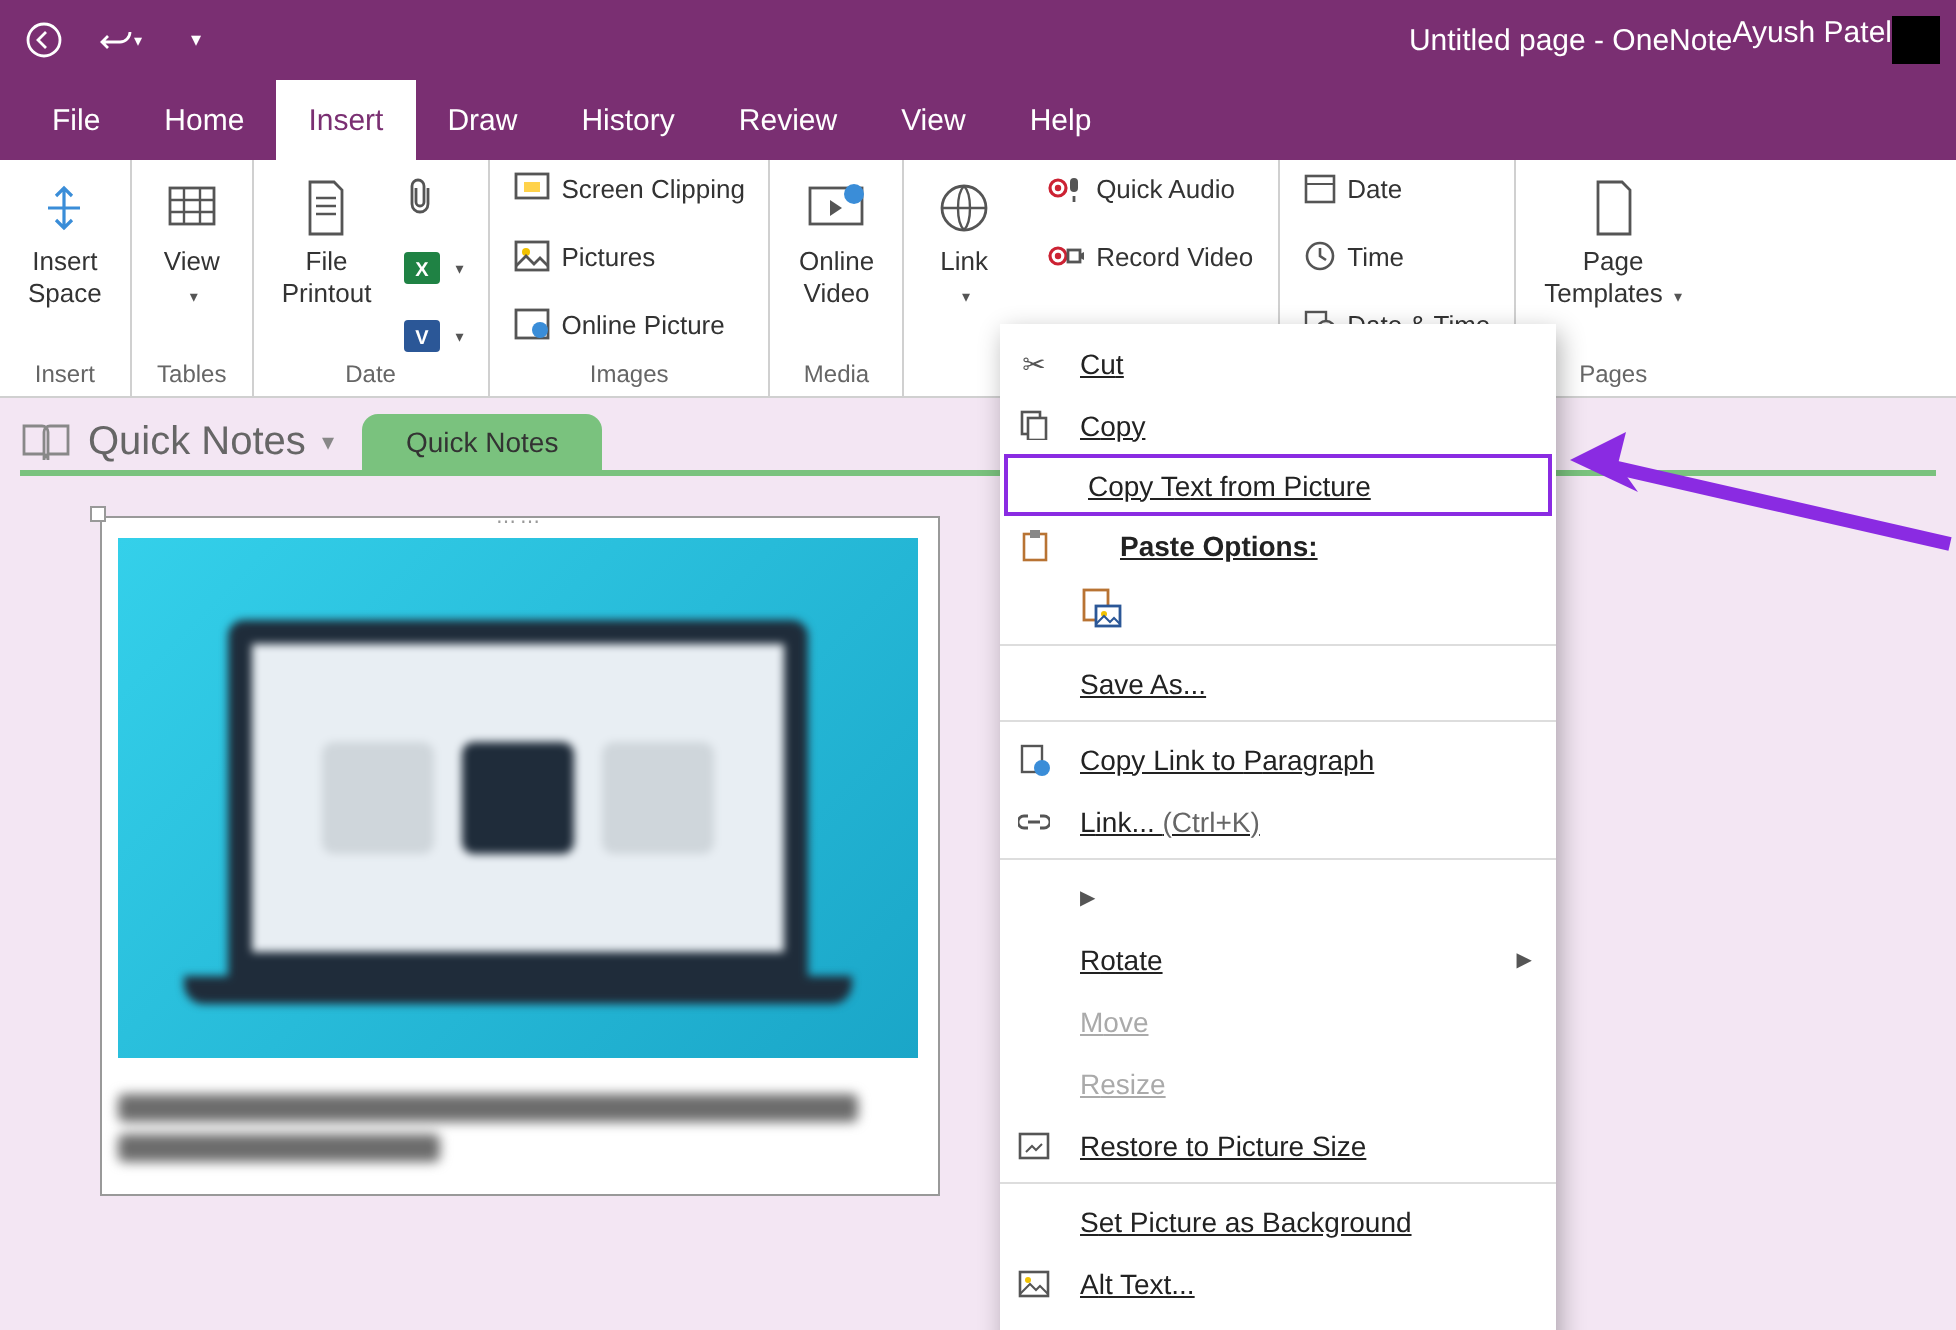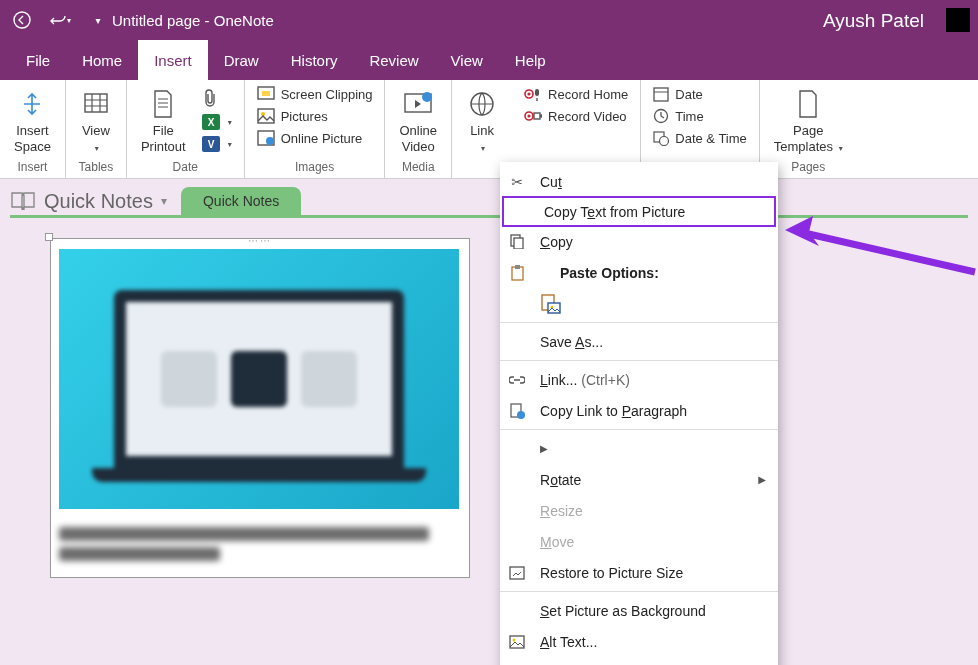--- a/index.html
+++ b/index.html
@@ -3,39 +3,39 @@
 <meta charset="utf-8">
 <style>
   * { box-sizing: border-box; margin: 0; padding: 0; font-family: "Segoe UI", Arial, sans-serif; }
   body { width: 978px; height: 665px; background: #f3e6f3; overflow: hidden; position: relative; }
 
   
   .titlebar { height: 40px; background: #7a2f72; color: #fff; display: flex; align-items: center; padding: 0 8px; }
   .tb-left { display: flex; align-items: center; gap: 10px; }
   .tb-icon { width: 28px; height: 28px; display: flex; align-items: center; justify-content: center; color: #fff; }
   .tb-chev { font-size: 8px; margin-left: -2px; }
-  .tb-center { flex: 1; text-align: left; font-size: 15px; }
-  .tb-right { display: flex; align-items: flex-end; gap: 22px; font-size: 19px; }
+  .tb-center { flex: 1; text-align: right; font-size: 15px; }
+  .tb-right { display: flex; align-items: flex-start; gap: 0; font-size: 15px; }
   .tb-avatar { width: 24px; height: 24px; background: #000; }
 
   
   .menubar { height: 40px; background: #7a2f72; display: flex; align-items: stretch; padding-left: 10px; }
   .menu-tab { color: #fff; font-size: 15px; padding: 0 16px; display: flex; align-items: center; cursor: pointer; }
   .menu-tab.active { background: #fff; color: #7a2f72; }
 
   
   .ribbon { background: #fff; border-bottom: 1px solid #d0d0d0; display: flex; }
   .rgroup { border-right: 1px solid #d0d0d0; padding: 4px 8px 2px; display: flex; flex-direction: column; align-items: center; }
   .rgroup-body { display: flex; align-items: flex-start; gap: 6px; flex: 1; }
   .rgroup-label { font-size: 12px; color: #666; text-align: center; padding: 2px 0; width: 100%; }
   .rbtn-big { display: flex; flex-direction: column; align-items: center; justify-content: flex-start; padding: 4px 6px; cursor: pointer; }
   .rbtn-big .ricon { width: 32px; height: 32px; display: flex; align-items: center; justify-content: center; }
   .rbtn-big .rlabel { font-size: 13px; color: #333; text-align: center; line-height: 1.2; margin-top: 3px; }
   .rbtn-sm { display: flex; align-items: center; gap: 6px; padding: 2px 4px; font-size: 13px; color: #333; cursor: pointer; white-space: nowrap; }
-  .rstack { display: flex; flex-direction: column; gap: 2px; }
+  .rstack { display: flex; flex-direction: column; gap: 14px; }
   .drop { font-size: 8px; color: #555; margin-left: 2px; }
 
   
   .section-hdr { display: flex; align-items: center; padding: 8px 10px 0; gap: 14px; }
   .notebook { display: flex; align-items: center; gap: 8px; font-size: 20px; color: #666; }
   .sect-tab { background: #7ac27e; color: #333; font-size: 14px; padding: 6px 22px; border-radius: 8px 8px 0 0; }
   .green-line { height: 3px; background: #7ac27e; margin: 0 10px 0 10px; }
 
   
   .canvas { position: relative; padding: 20px 0 0 50px; }
@@ -48,21 +48,21 @@
   .screen { position:absolute; inset:12px; background:#e8eef3; display:flex; align-items:center; justify-content:center; gap:14px; }
   .sq { width:56px; height:56px; background:#cfd6db; border-radius:6px; }
   .sq.dark { background:#1f2c3a; }
   .blur-lines { margin-top:18px; filter: blur(3px); }
   .bl { height:14px; background:#6c6c6c; margin:6px 0; border-radius:3px; }
 
   
   .ctx { position:absolute; top:162px; left:500px; width:278px; background:#fff; box-shadow: 2px 4px 12px rgba(0,0,0,.3); font-size:14px; color:#222; padding:4px 0; }
   .ctx-item { display:flex; align-items:center; height:31px; padding:0 12px 0 6px; gap:12px; cursor:pointer; }
   .ctx-ico { width:22px; display:flex; justify-content:center; color:#555; }
-  .ctx-text { flex:1; }
+  .ctx-text { flex:1;text-decoration:underline; }
   .ctx-sub { font-size:10px; color:#555; }
   .ctx-sep { height:1px; background:#ddd; margin:3px 0; }
   .ctx-bold { font-weight:600;margin-left:20px; }
   .ctx-disabled { color:#aaa; }
   .ctx-hl { border:2px solid #8a2be2; margin:-1px 2px; }
   .underline { text-decoration: underline; text-decoration-color: inherit; }
 
   
   .arrow-ann { position:absolute; top:212px; left:785px; pointer-events:none; }
 
@@ -240,21 +240,21 @@
   <div class="rgroup">
     <div class="rgroup-body">
       <div class="rstack">
         <div class="rbtn-sm">
           <svg width="18" height="16" viewBox="0 0 18 16">
               <circle cx="5" cy="8" r="4" fill="none" stroke="#c23" stroke-width="1.6"></circle>
               <circle cx="5" cy="8" r="1.6" fill="#c23"></circle>
               <rect x="11" y="3" width="4" height="7" rx="2" fill="#555"></rect>
               <path d="M13 12v3" stroke="#555" stroke-width="1.4"></path>
             </svg>
-          <span>Record Home</span>
+          <span>Quick Audio</span>
         </div>
         <div class="rbtn-sm">
           <svg width="18" height="16" viewBox="0 0 18 16">
               <circle cx="5" cy="8" r="4" fill="none" stroke="#c23" stroke-width="1.6"></circle>
               <circle cx="5" cy="8" r="1.6" fill="#c23"></circle>
               <rect x="10" y="5" width="6" height="6" fill="none" stroke="#555" stroke-width="1.4"></rect>
               <path d="M16 7l2-1v4l-2-1" fill="#555"></path>
             </svg>
           <span>Record Video</span>
         </div>
@@ -337,32 +337,32 @@
       <div class="bl" style="width:40%"></div>
     </div>
   </div>
 </div>
 
 <div class="ctx">
   <div class="ctx-item">
     <span class="ctx-ico">✂</span>
     <span class="ctx-text">Cu<span class="underline">t</span></span>
   </div>
-  <div class="ctx-item ctx-hl">
-    <span class="ctx-ico"></span>
-    <span class="ctx-text">Copy T<span class="underline">e</span>xt from Picture</span>
-  </div>
   <div class="ctx-item">
     <span class="ctx-ico">
         <svg width="15" height="15" viewBox="0 0 15 15">
           <rect x="1" y="1" width="9" height="11" fill="none" stroke="#555" stroke-width="1.3"></rect>
           <rect x="4" y="4" width="9" height="11" fill="#fff" stroke="#555" stroke-width="1.3"></rect>
         </svg>
       </span>
     <span class="ctx-text"><span class="underline">C</span>opy</span>
+  </div>
+  <div class="ctx-item ctx-hl">
+    <span class="ctx-ico"></span>
+    <span class="ctx-text">Copy T<span class="underline">e</span>xt from Picture</span>
   </div>
   <div class="ctx-item">
     <span class="ctx-ico">
         <svg width="15" height="16" viewBox="0 0 15 16">
           <rect x="2" y="2" width="11" height="13" fill="none" stroke="#b87333" stroke-width="1.3"></rect>
           <rect x="5" y="0" width="5" height="4" fill="#888"></rect>
         </svg>
       </span>
     <span class="ctx-text ctx-bold">Paste Options:</span>
   </div>
@@ -378,52 +378,52 @@
       </span>
   </div>
   <div class="ctx-sep"></div>
   <div class="ctx-item">
     <span class="ctx-ico"></span>
     <span class="ctx-text">Save <span class="underline">A</span>s...</span>
   </div>
   <div class="ctx-sep"></div>
   <div class="ctx-item">
     <span class="ctx-ico">
-        <svg width="16" height="12" viewBox="0 0 16 12">
-          <path d="M5 3H3a3 3 0 0 0 0 6h2M11 3h2a3 3 0 0 1 0 6h-2M5 6h6" stroke="#555" fill="none" stroke-width="1.4"></path>
-        </svg>
-      </span>
-    <span class="ctx-text"><span class="underline">L</span>ink... <span style="color:#666">(Ctrl+K)</span></span>
-  </div>
-  <div class="ctx-item">
-    <span class="ctx-ico">
         <svg width="15" height="16" viewBox="0 0 15 16">
           <rect x="1" y="1" width="10" height="13" fill="none" stroke="#555" stroke-width="1.2"></rect>
           <circle cx="11" cy="12" r="4" fill="#3a8dd8"></circle>
         </svg>
       </span>
     <span class="ctx-text">Copy Link to <span class="underline">P</span>aragraph</span>
   </div>
+  <div class="ctx-item">
+    <span class="ctx-ico">
+        <svg width="16" height="12" viewBox="0 0 16 12">
+          <path d="M5 3H3a3 3 0 0 0 0 6h2M11 3h2a3 3 0 0 1 0 6h-2M5 6h6" stroke="#555" fill="none" stroke-width="1.4"></path>
+        </svg>
+      </span>
+    <span class="ctx-text"><span class="underline">L</span>ink... <span style="color:#666">(Ctrl+K)</span></span>
+  </div>
   <div class="ctx-sep"></div>
   <div class="ctx-item ctx-disabled">
     <span class="ctx-ico"></span>
       <span class="ctx-sub">▶</span>
   </div>
   <div class="ctx-item">
     <span class="ctx-ico"></span>
     <span class="ctx-text">R<span class="underline">o</span>tate</span>
       <span class="ctx-sub">▶</span>
   </div>
   <div class="ctx-item ctx-disabled">
     <span class="ctx-ico"></span>
+    <span class="ctx-text"><span class="underline">M</span>ove</span>
+  </div>
+  <div class="ctx-item ctx-disabled">
+    <span class="ctx-ico"></span>
     <span class="ctx-text"><span class="underline">R</span>esize</span>
-  </div>
-  <div class="ctx-item ctx-disabled">
-    <span class="ctx-ico"></span>
-    <span class="ctx-text"><span class="underline">M</span>ove</span>
   </div>
   <div class="ctx-item">
     <span class="ctx-ico">
         <svg width="16" height="14" viewBox="0 0 16 14">
           <rect x="1" y="1" width="14" height="12" fill="none" stroke="#555" stroke-width="1.3"></rect>
           <path d="M4 10l3-3 2 2 3-3" stroke="#555" fill="none"></path>
         </svg>
       </span>
     <span class="ctx-text">Restore to Picture Size</span>
   </div>

